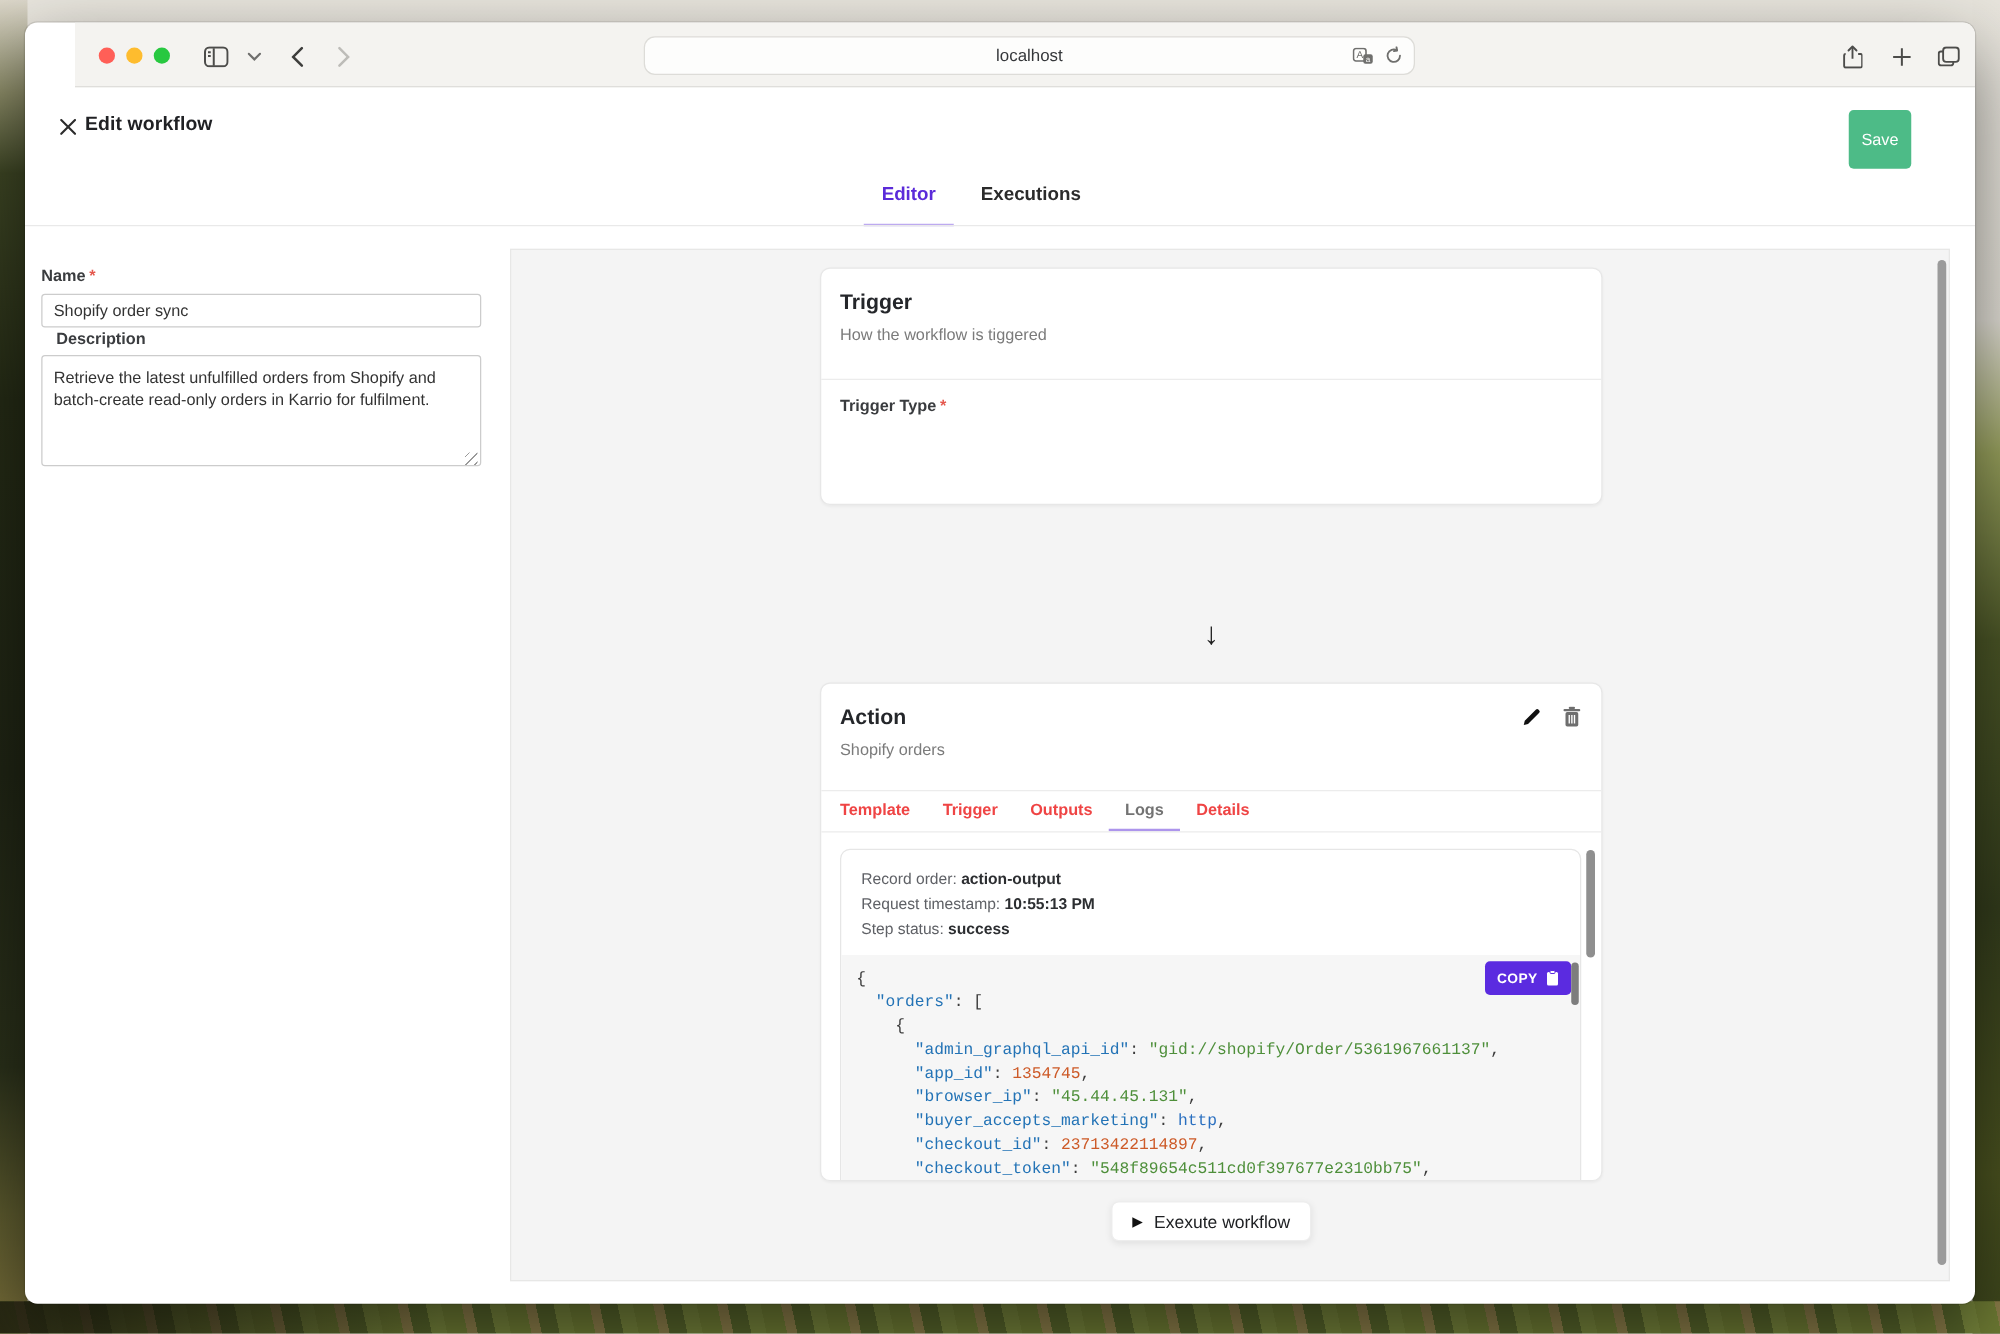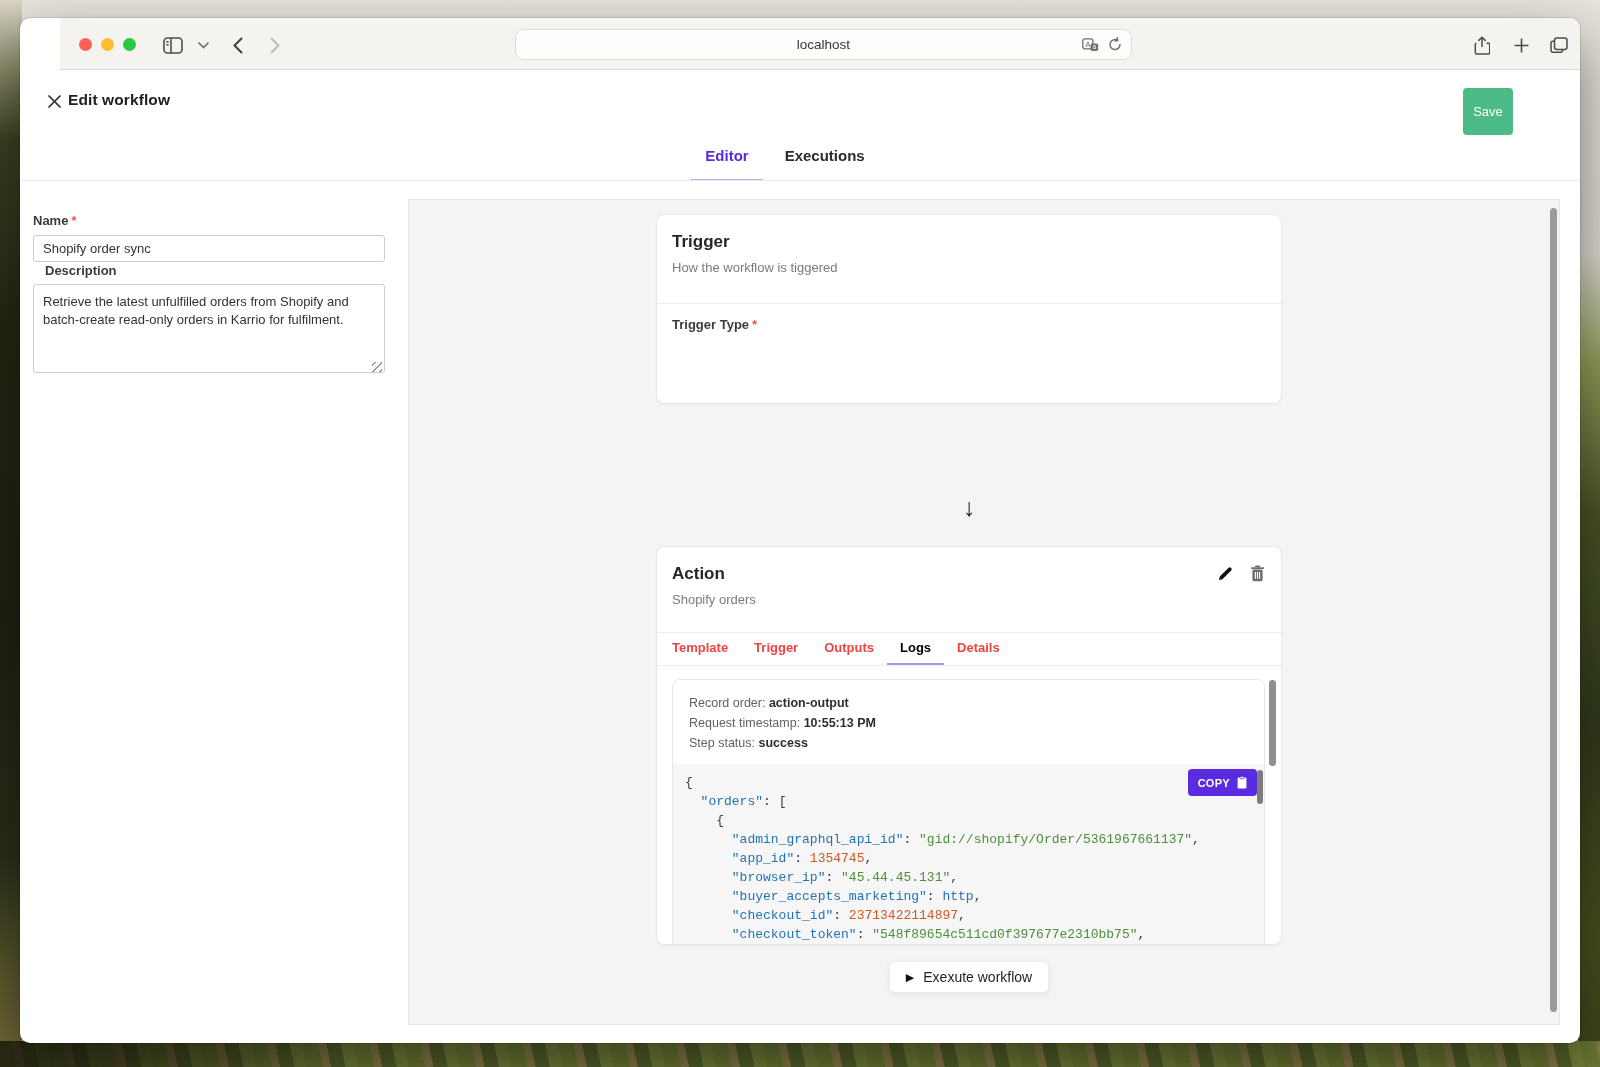--- a/index.html
+++ b/index.html
@@ -31,21 +31,21 @@
   .t-yellow { left:41px; background:#febc2e; }
   .t-green { left:63px; background:#28c840; }
   .nav-ic { position:absolute; top:15px; width:24px; height:24px; display:flex; align-items:center; justify-content:center; color:#4c4c4a; }
   .url-bar { position:absolute; left:455px; top:11px; width:617px; height:31px;
     background:#fdfdfc; border:1px solid #dddcd8; border-radius:9px;
     display:flex; align-items:center; justify-content:center;
     font-size:13.5px; color:#35373a; }
   .url-icons { position:absolute; right:9px; top:0; height:100%; display:flex; align-items:center; gap:9px; color:#6f6f6d; }
 
   
-  .app-header { position:absolute; left:0; top:52px; right:16px; height:62px; background:#fff; }
+  .app-header { position:absolute; left:0; top:52px; right:0; height:62px; background:#fff; }
   .close-x { position:absolute; left:22px; top:19px; width:24px; height:24px; display:flex; align-items:center; justify-content:center; color:#2d2d2d; cursor:pointer; }
   .page-title { position:absolute; left:48px; top:21px; font-size:15.5px; font-weight:700; color:#202124; letter-spacing:.1px; }
   .save-btn { position:absolute; right:51px; top:18px; width:50px; height:47px;
     background:#4dbb87; color:#fff; font-size:13px; font-weight:400;
     border:none; border-radius:4px; display:flex; align-items:center; justify-content:center; cursor:pointer; }
 
   
   .top-tabs { position:absolute; left:-30px; top:114px; right:0; height:49px;
     display:flex; justify-content:center; gap:8px; }
   .top-tabs::after { content:""; position:absolute; left:30px; right:0; bottom:0; height:1px; background:#e9e9e9; }
@@ -93,21 +93,21 @@
   .flow-arrow { position:absolute; left:247px; top:293px; width:626px; text-align:center;
     font-size:25px; color:#1e1e1e; font-weight:400; }
 
   .action-card { left:247px; top:346px; width:626px; height:399px; overflow:hidden; }
   .icon-btn { position:absolute; top:16px; width:20px; height:20px; display:flex; align-items:center; justify-content:center; cursor:pointer; }
   .edit-btn { right:46px; color:#111; }
   .trash-btn { right:14px; color:#6e6e6e; }
   .action-divider1 { position:absolute; left:0; right:0; top:85px; height:1px; background:#ececec; }
   .action-tabs { position:absolute; left:2px; top:85px; right:0; height:33px; display:flex; }
   .action-tab { position:relative; padding:0 13px; line-height:32px; font-size:13px; font-weight:700; color:#ef4444; cursor:pointer; }
-  .action-tab.active { color:#000000; border-bottom:2px solid rgba(91,43,217,.5); }
+  .action-tab.active { color:#737373; border-bottom:2px solid rgba(91,43,217,.5); }
   .action-divider2 { position:absolute; left:0; right:0; top:118px; height:1px; background:#ececec; }
 
   .log-card { position:absolute; left:15px; top:132px; width:593px; height:400px;
     background:#fff; border:1px solid #e6e6e6; border-radius:8px; overflow:hidden; }
   .meta-line { position:absolute; left:16px; font-size:12.5px; color:#5f6166; }
   .meta-line b { color:#2c2e31; font-weight:700; }
   .code-block { position:absolute; left:0; right:0; top:84px; bottom:0;
     background:#f6f6f6; padding:9px 0 0 12px;
     font-family:"Liberation Mono","DejaVu Sans Mono", monospace; font-size:13px; line-height:19px; color:#333; }
   .code-line { white-space:pre; }

